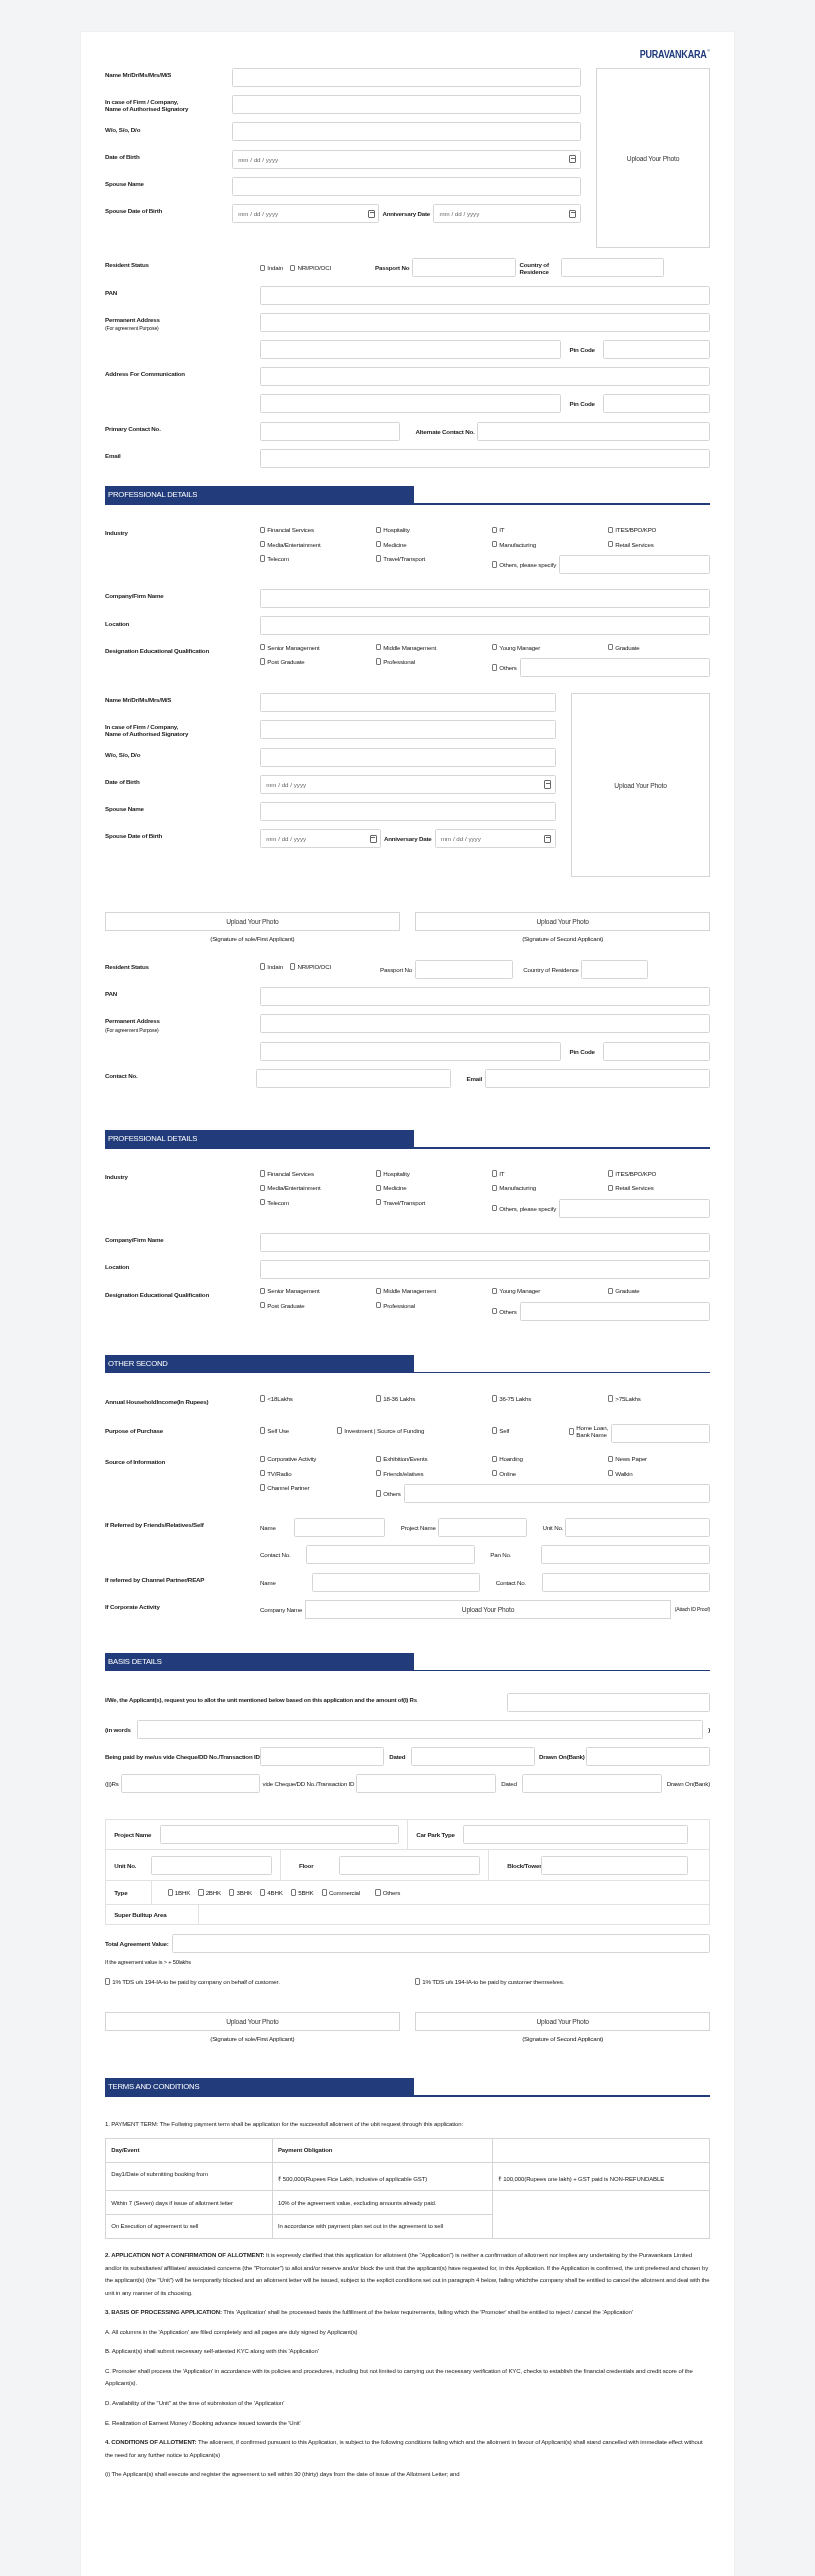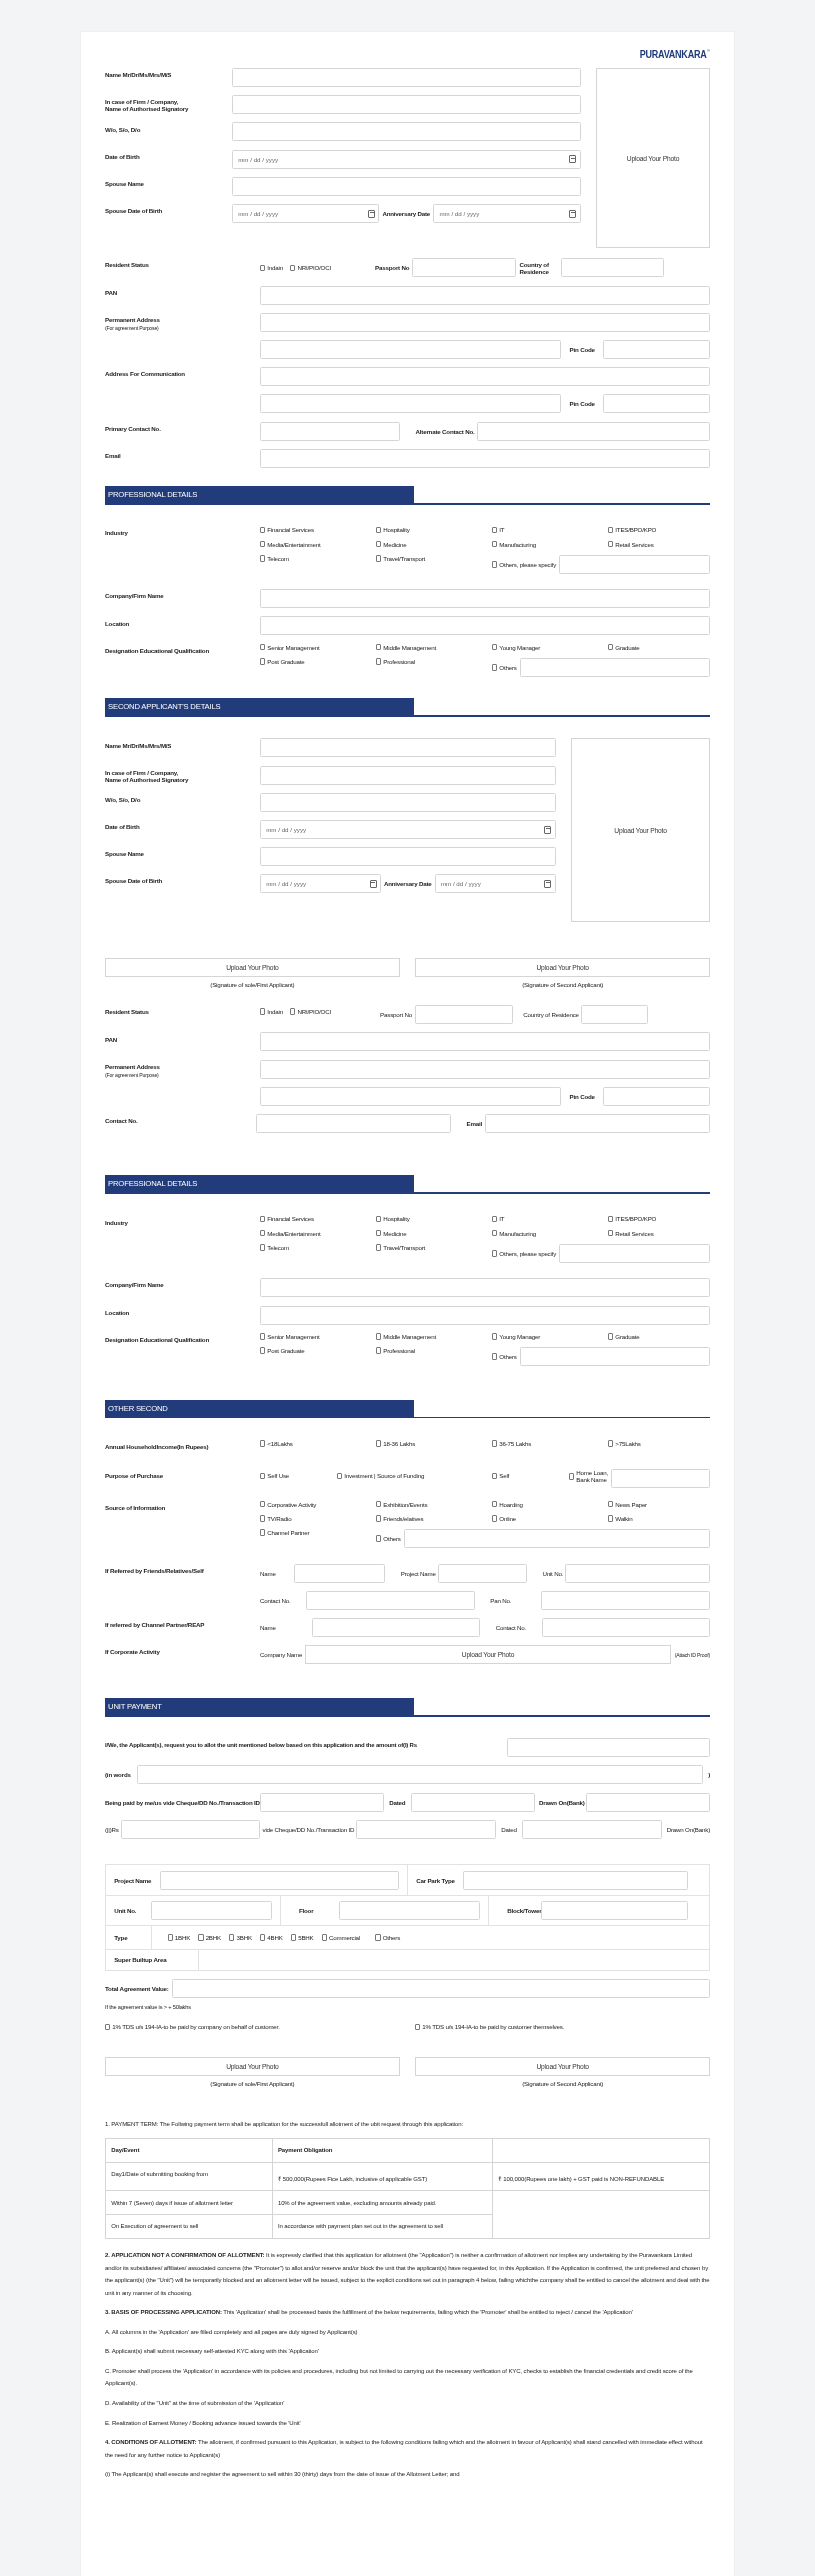--- a/index.html
+++ b/index.html
@@ -238,24 +238,20 @@
           <label class="cb">
             <span class="box"></span>
             <span>Others</span>
           </label>
           <div class="inp" style="margin-left:3.1px"></div>
         </div>
     </div>
   </div>
 
   <div style="height:8.2px"></div>
-  <div class="sec-head">
-      <div class="line"></div>
-      <div class="bar">SECOND APPLICANT'S DETAILS</div>
-    </div>
   <div style="display:flex;gap:15.5px">
     <div style="flex:1">
       <div class="row">
           <div class="lbl">Name Mr/Dr/Ms/Mrs/M/S</div>
           <div class="inp"></div>
         </div>
       <div class="row">
           <div class="lbl"><span>In case of Firm / Company,</span><br><span>Name of Authorised Signatory</span></div>
           <div class="inp"></div>
         </div>
@@ -579,21 +575,21 @@
       <div class="photo" style="flex:1;height:19px">
           <span>Upload Your Photo</span>
         </div>
       <span class="il n" style="font-size:5.2px;padding:0 0 0 4.1px">(Attach ID Proof)</span>
     </div>
   </div>
 
   <div style="height:20.6px"></div>
   <div class="sec-head">
       <div class="line"></div>
-      <div class="bar">UNIT PAYMENT</div>
+      <div class="bar">BASIS DETAILS</div>
     </div>
   <div class="row">
       <div class="lbl" style="width:402px;font-size:6px;line-height:8.2px">I/We, the Applicant(s), request you to allot the unit mentioned below based on this application and the amount of(I) Rs</div>
       <div class="inp"></div>
     </div>
   <div class="row">
       <span class="il" style="padding:0 6.2px 0 0">(in words</span>
       <div class="inp"></div>
       <span class="il" style="padding:0 0 0 5.2px">)</span>
     </div>
@@ -721,20 +717,24 @@
       </div>
     <div class="sig">
         <div class="photo">
           <span>Upload Your Photo</span>
         </div>
         <div class="cap">(Signature of Second Applicant)</div>
       </div>
   </div>
 
   <div style="height:31px"></div>
+  <div class="sec-head">
+      <div class="line"></div>
+      <div class="bar">TERMS AND CONDITIONS</div>
+    </div>
   <div class="para" style="margin-bottom:0">1. PAYMENT TERM: The Follwing payment term shall be application for the successfull allotment of the ubit request through this application:</div>
   <table class="pay">
     <tbody>
         <tr>
           <td style="width:27.6%;font-weight:bold">Day/Event</td>
           <td style="width:36.5%;font-weight:bold">Payment Obligation</td>
           <td></td>
         </tr>
     <tr>
           <td>Day1/Date of submitting booking from</td>

